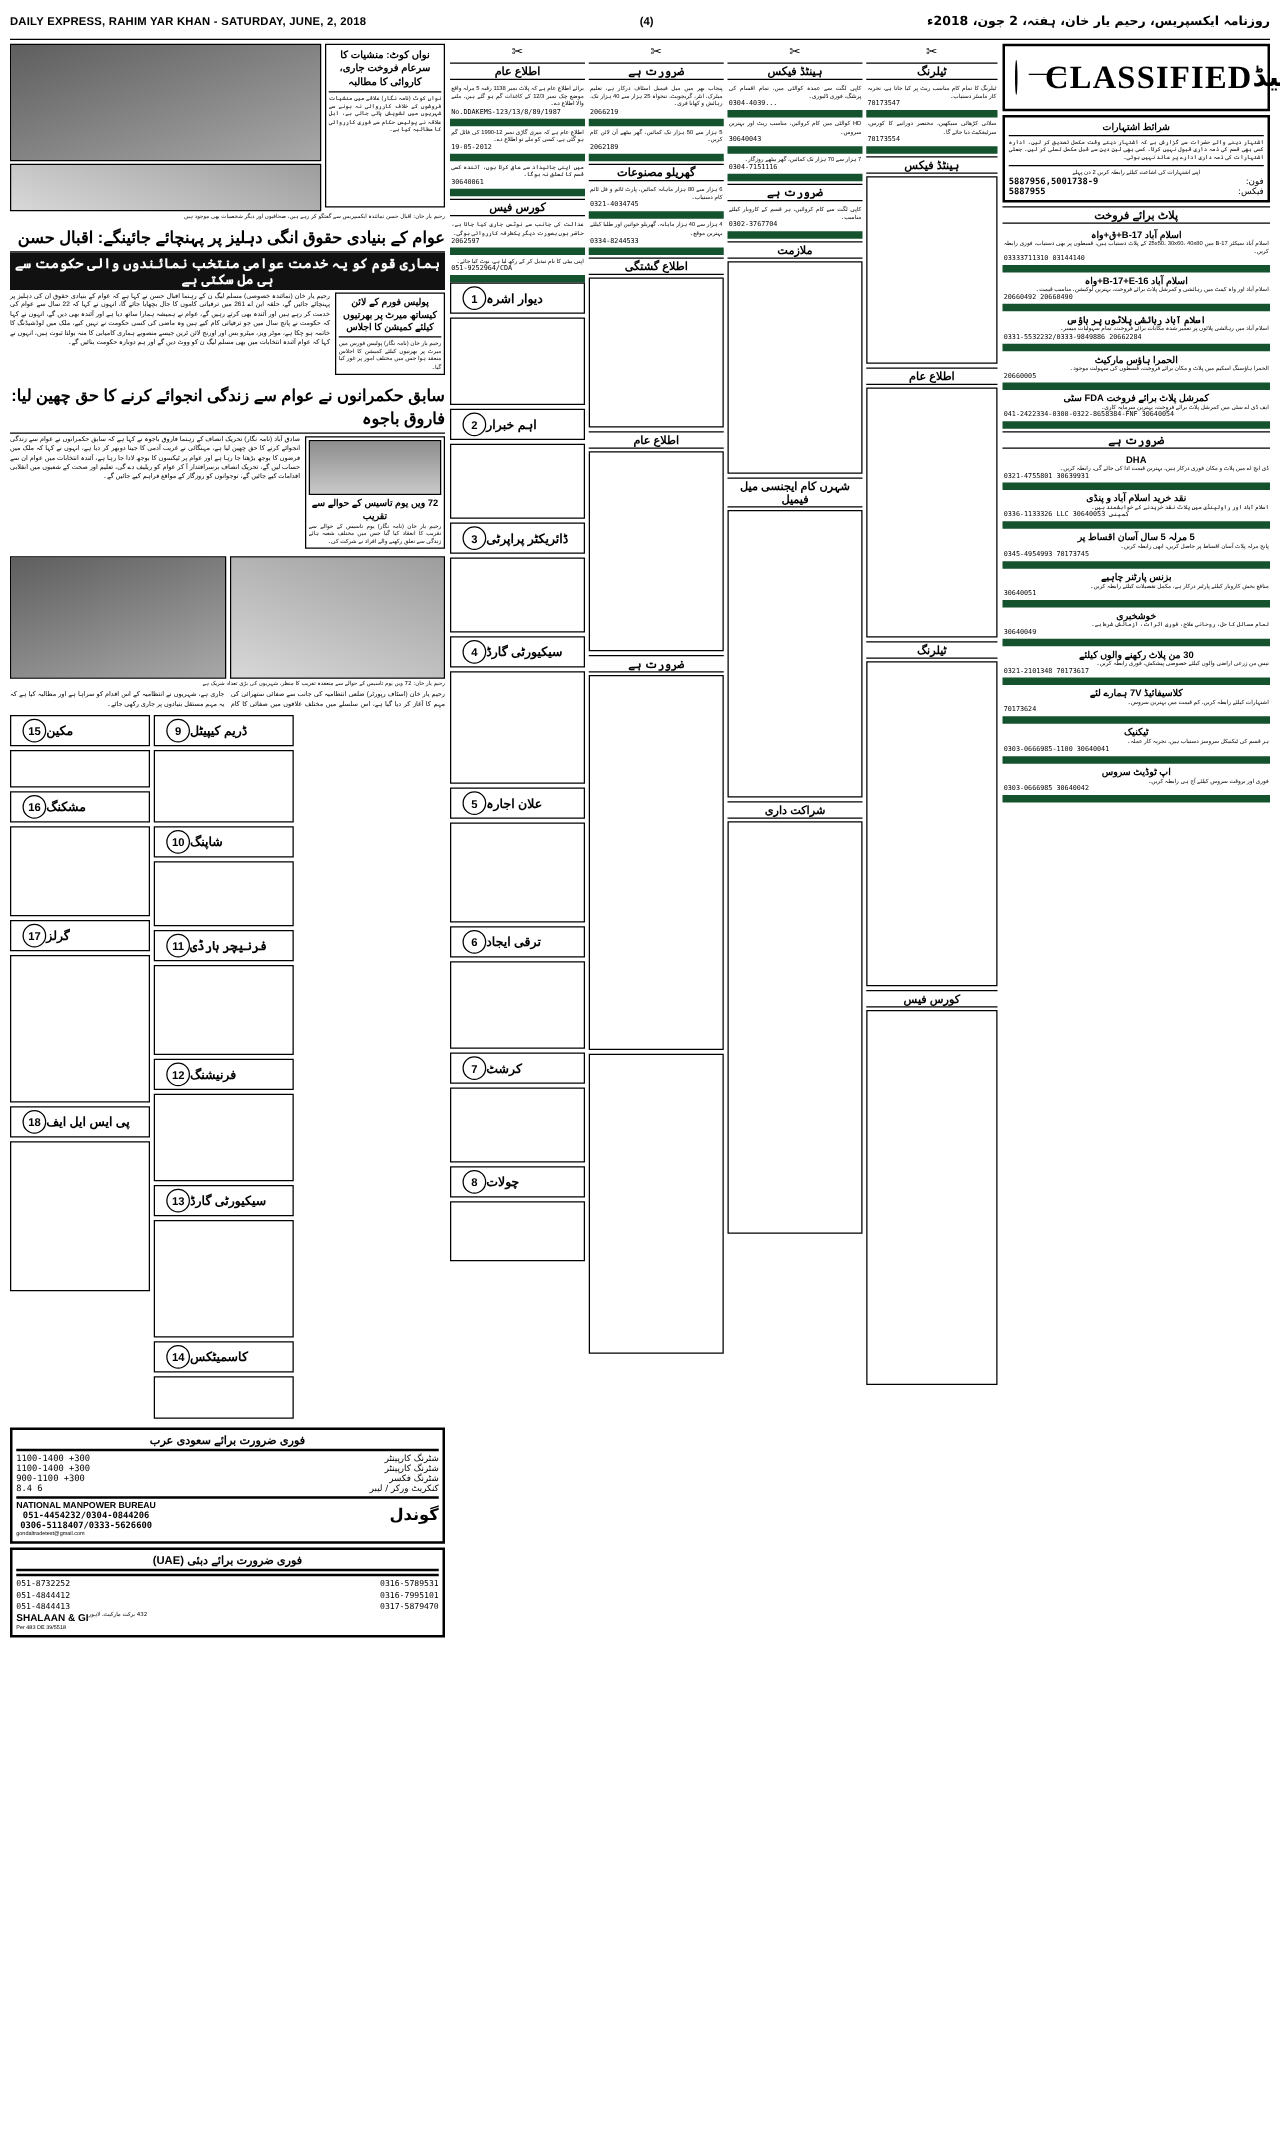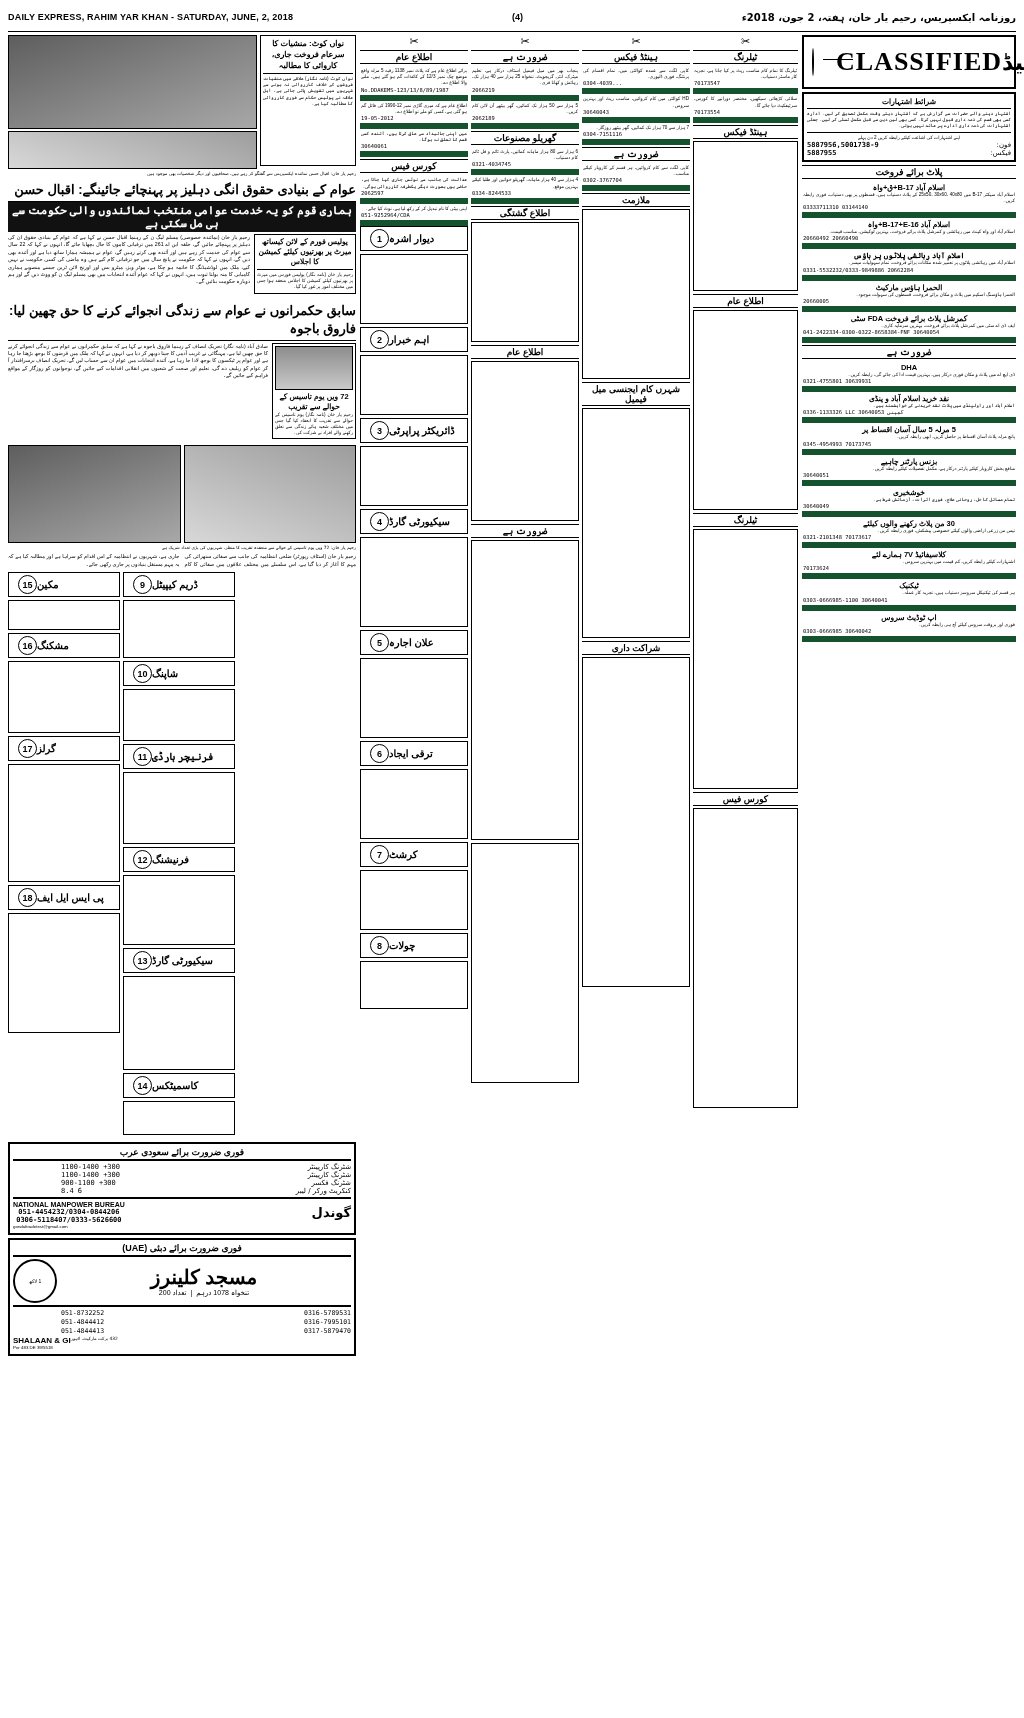--- a/index.html
+++ b/index.html
@@ -23,21 +23,21 @@
   .col-news{width:348px;}
   .col-mid{width:438px;display:flex;gap:3px;}
   .col-right{width:214px;}
   .sub{box-sizing:border-box;}
   .s1{width:108px}.s2{width:108px}.s3{width:108px}.s4{width:105px}
   
   .box{border:1px solid #000;margin-bottom:3px;padding:2px;box-sizing:border-box;}
   .thinrule{border-top:1px solid #000;margin:2px 0;}
   .urdu{direction:rtl;text-align:right;font-family:"DejaVu Sans", sans-serif;}
   .tinier{font-size:4.4px;line-height:6px;}
-  .mono{font-family:"DejaVu Sans Mono", monospace;margin-left:48px;}
+  .mono{font-family:"DejaVu Sans Mono", monospace;}
   
   .banner{border:2px solid #000;height:54px;display:flex;align-items:center;
      justify-content:space-between;padding:0 8px;margin-bottom:3px;box-sizing:border-box;}
   .banner .cls{font-family:"Liberation Serif",serif;font-size:26px;font-weight:bold;letter-spacing:1px;padding-left:22px;}
   .banner .ur{font-size:22px;font-weight:bold;direction:rtl;font-family:"DejaVu Sans",sans-serif;}
   .banner .ovalleft,.banner .ovalright{width:52px;height:26px;border:1.5px solid #000;border-radius:50%;
      position:relative;}
   .banner .ovalleft:after{content:"";position:absolute;left:10px;top:10px;width:30px;height:5px;border-top:1.5px solid #000;}
   
   .hbar{background:#111;color:#fff;text-align:center;font-size:11px;font-weight:bold;padding:2px 0;direction:rtl;}
@@ -97,32 +97,32 @@
         </div>
       </div>
 
       <div class="tinier urdu" style="margin:2px 0">رحیم یار خان: اقبال حسن نمائندہ ایکسپریس سے گفتگو کر رہے ہیں، صحافیوں اور دیگر شخصیات بھی موجود ہیں</div>
 
       <div class="hline">عوام کے بنیادی حقوق انگی دہلیز پر پہنچائے جائینگے: اقبال حسن</div>
       <div class="hbar">ہماری قوم کو یہ خدمت عوامی منتخب نمائندوں والی حکومت سے ہی مل سکتی ہے</div>
 
       <div style="display:flex;gap:4px;margin-top:2px">
         <div style="flex:1" class="body-ur">رحیم یار خان (نمائندہ خصوصی) مسلم لیگ ن کے رہنما اقبال حسن نے کہا ہے کہ عوام کے بنیادی حقوق ان کی دہلیز پر پہنچائے جائیں گے، حلقہ این اے 261 میں ترقیاتی کاموں کا جال بچھایا جائے گا، انہوں نے کہا کہ 22 سال سے عوام کی خدمت کر رہے ہیں اور آئندہ بھی کرتے رہیں گے، عوام نے ہمیشہ ہمارا ساتھ دیا ہے اور آئندہ بھی دیں گے، انہوں نے کہا کہ حکومت نے پانچ سال میں جو ترقیاتی کام کیے ہیں وہ ماضی کی کسی حکومت نے نہیں کیے، ملک میں لوڈشیڈنگ کا خاتمہ ہو چکا ہے، موٹر ویز، میٹرو بس اور اورنج لائن ٹرین جیسے منصوبے ہماری کامیابی کا منہ بولتا ثبوت ہیں، انہوں نے کہا کہ عوام آئندہ انتخابات میں بھی مسلم لیگ ن کو ووٹ دیں گے اور ہم دوبارہ حکومت بنائیں گے۔</div>
-        <div style="width:102px" class="box">
+        <div style="width:88px" class="box">
           <div class="adtitle" style="font-size:7.5px;line-height:10px">پولیس فورم کے لائن کیساتھ میرٹ پر بھرتیوں کیلئے کمیشن کا اجلاس</div>
           <div class="thinrule"></div>
           <div class="adtext">رحیم یار خان (نامہ نگار) پولیس فورس میں میرٹ پر بھرتیوں کیلئے کمیشن کا اجلاس منعقد ہوا جس میں مختلف امور پر غور کیا گیا۔</div>
         </div>
       </div>
 
       <div class="hline" style="margin-top:3px">سابق حکمرانوں نے عوام سے زندگی انجوائے کرنے کا حق چھین لیا: فاروق باجوہ</div>
 
       <div style="display:flex;gap:4px;margin-top:2px">
         <div style="flex:1" class="body-ur">صادق آباد (نامہ نگار) تحریک انصاف کے رہنما فاروق باجوہ نے کہا ہے کہ سابق حکمرانوں نے عوام سے زندگی انجوائے کرنے کا حق چھین لیا ہے، مہنگائی نے غریب آدمی کا جینا دوبھر کر دیا ہے، انہوں نے کہا کہ ملک میں قرضوں کا بوجھ بڑھتا جا رہا ہے اور عوام پر ٹیکسوں کا بوجھ لادا جا رہا ہے، آئندہ انتخابات میں عوام ان سے حساب لیں گے، تحریک انصاف برسراقتدار آ کر عوام کو ریلیف دے گی، تعلیم اور صحت کے شعبوں میں انقلابی اقدامات کیے جائیں گے، نوجوانوں کو روزگار کے مواقع فراہم کیے جائیں گے۔</div>
-        <div style="width:84px" class="box">
+        <div style="width:112px" class="box">
           <div class="photo" style="height:42px"></div>
           <div class="adtitle" style="font-size:7.5px;line-height:10px;margin-top:2px">72 ویں یوم تاسیس کے حوالے سے تقریب</div>
           <div class="adtext">رحیم یار خان (نامہ نگار) یوم تاسیس کے حوالے سے تقریب کا انعقاد کیا گیا جس میں مختلف شعبہ ہائے زندگی سے تعلق رکھنے والے افراد نے شرکت کی۔</div>
         </div>
       </div>
 
       <div style="display:flex;gap:3px;margin-top:3px">
         <div class="photo dark" style="flex:1;height:96px"></div>
         <div class="photo lite" style="flex:1;height:96px"></div>
       </div>
@@ -214,35 +214,20 @@
             <div class="phone ltr">0306-5118407/0333-5626600</div>
           </div>
           <div class="urdu bold" style="font-size:13px">گوندل</div>
         </div>
         <div class="tinier ltr">gondaltradetest@gmail.com</div>
       </div>
 
       <div class="dbox" style="margin-top:3px;padding:3px">
         <div class="adtitle" style="font-size:9px">فوری ضرورت برائے دبئی (UAE)</div>
         <div class="hr2"></div>
-        <div style="display:flex;align-items:center;justify-content:space-between">
-          <div class="stamp">
-            <span>1 لاکھ</span>
-          </div>
-          <div style="text-align:center;flex:1">
-            <div class="bigred">مسجد کلینرز</div>
-            <div style="font-size:7px;direction:rtl">
-              <span>تنخواہ</span>
-              <span>1078 درہم</span>
-              &nbsp;|&nbsp;
-              <span>تعداد</span>
-              <span>200</span>
-            </div>
-          </div>
-        </div>
         <div class="hr2"></div>
         <div style="display:flex;justify-content:space-between;align-items:flex-start">
           <div class="mono" style="font-size:6.5px;line-height:9px">
             <div>051-8732252</div>
             <div>051-4844412</div>
             <div>051-4844413</div>
           </div>
           <div class="mono" style="font-size:6.5px;line-height:9px">
             <div>0316-5789531</div>
             <div>0316-7995101</div>

